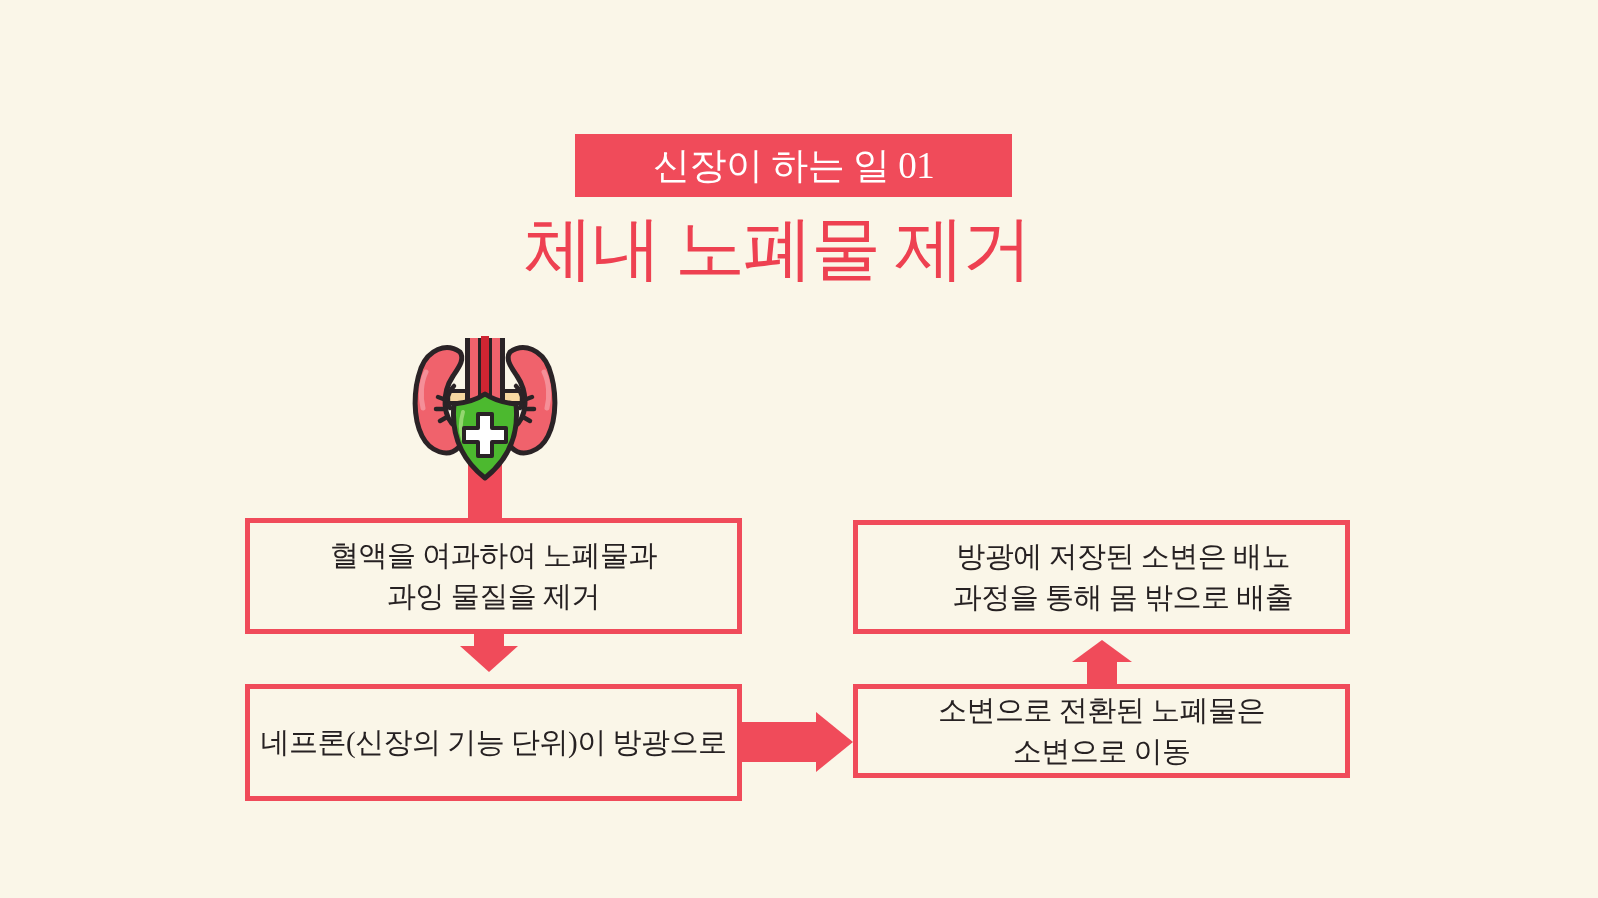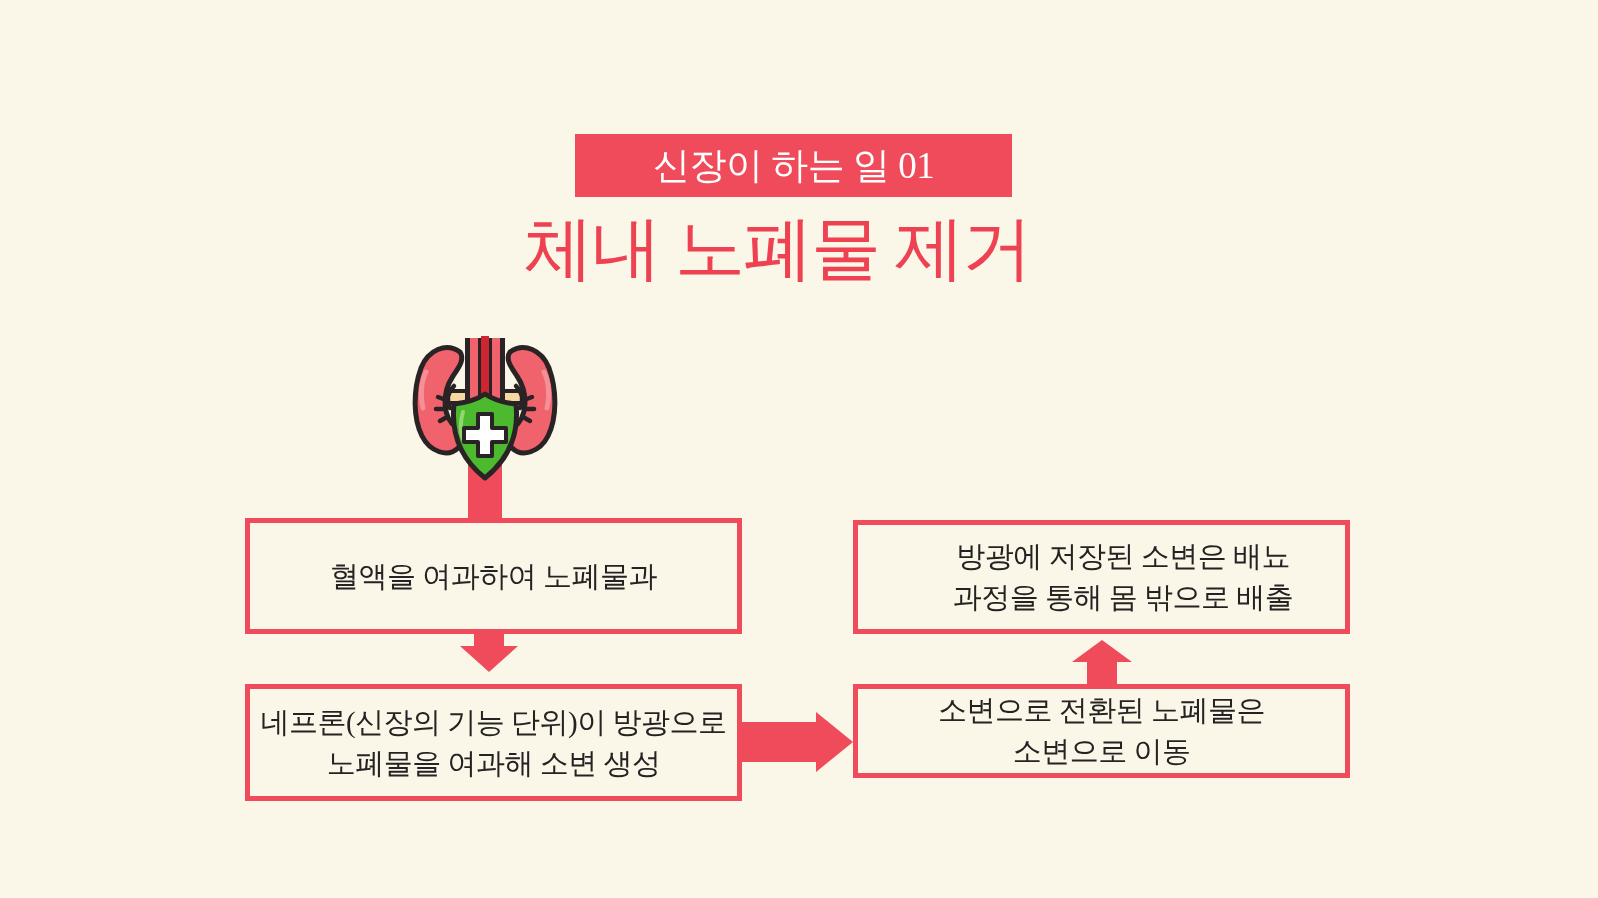--- a/index.html
+++ b/index.html
@@ -120,25 +120,25 @@
     <g>
       <path d="M75 60 C84 66 95 69 106 70 C109 99 99 125 75 144
                C51 125 41 99 44 70 C55 69 66 66 75 60 Z" fill="var(--shield-green)" stroke="var(--outline-dark)" stroke-width="5" stroke-linejoin="round"></path>
       <path d="M53 78 C50 88 50 97 53 105" stroke="var(--shield-highlight)" stroke-width="4" fill="none" stroke-linecap="round"></path>
       <path d="M68 80 h14 v14 h14 v14 h-14 v14 h-14 v-14 h-14 v-14 h14 Z" fill="var(--cross-white)" stroke="var(--outline-dark)" stroke-width="4" stroke-linejoin="round"></path>
     </g>
   </svg>
 
   <div class="box box-top-left">
     <div>혈액을 여과하여 노폐물과</div>
+    <div>과잉 물질을 제거</div>
   </div>
 
   <div class="box box-bottom-left">
     <div>네프론(신장의 기능 단위)이 방광으로</div>
-    <div>노폐물을 여과해 소변 생성</div>
   </div>
 
   <div class="box box-bottom-right">
     <div>소변으로 전환된 노폐물은</div>
     <div>소변으로 이동</div>
   </div>
 
   <div class="box box-top-right">
     <div>방광에 저장된 소변은 배뇨</div>
     <div>과정을 통해 몸 밖으로 배출</div>

